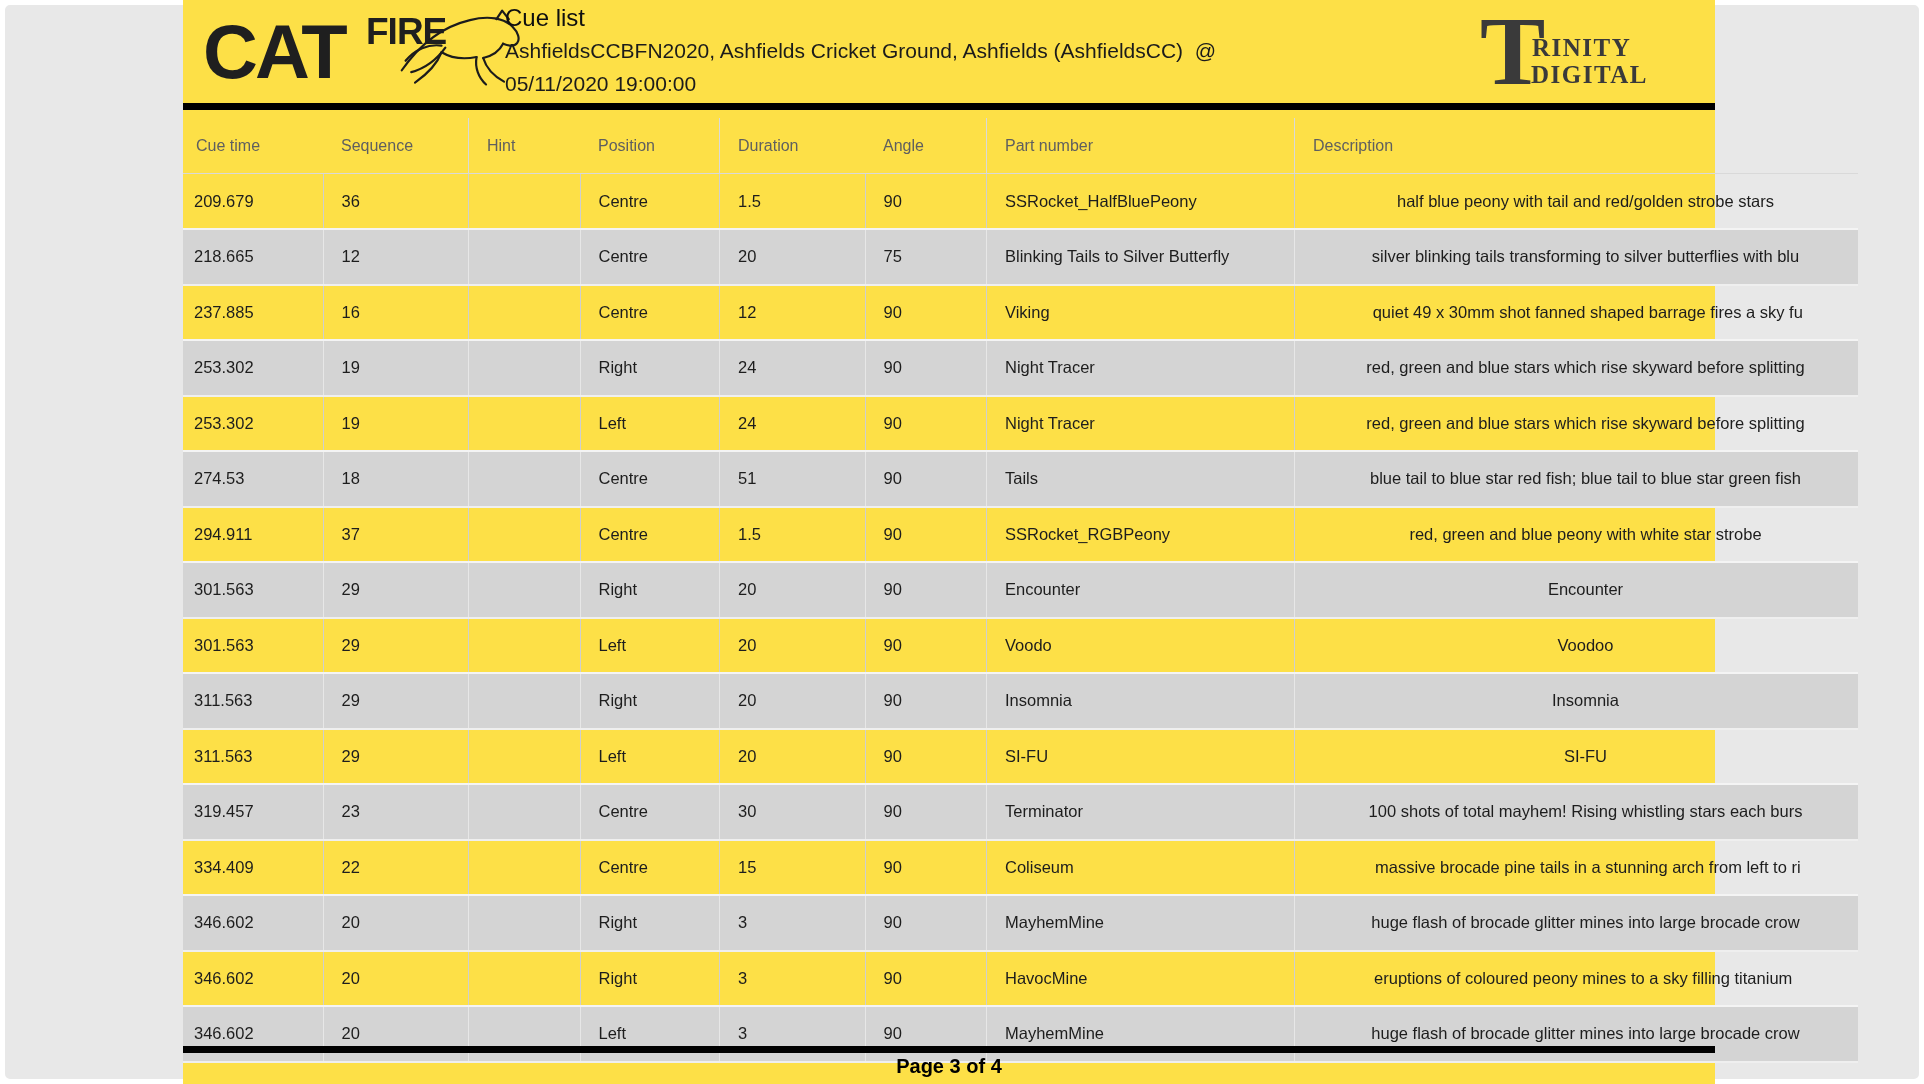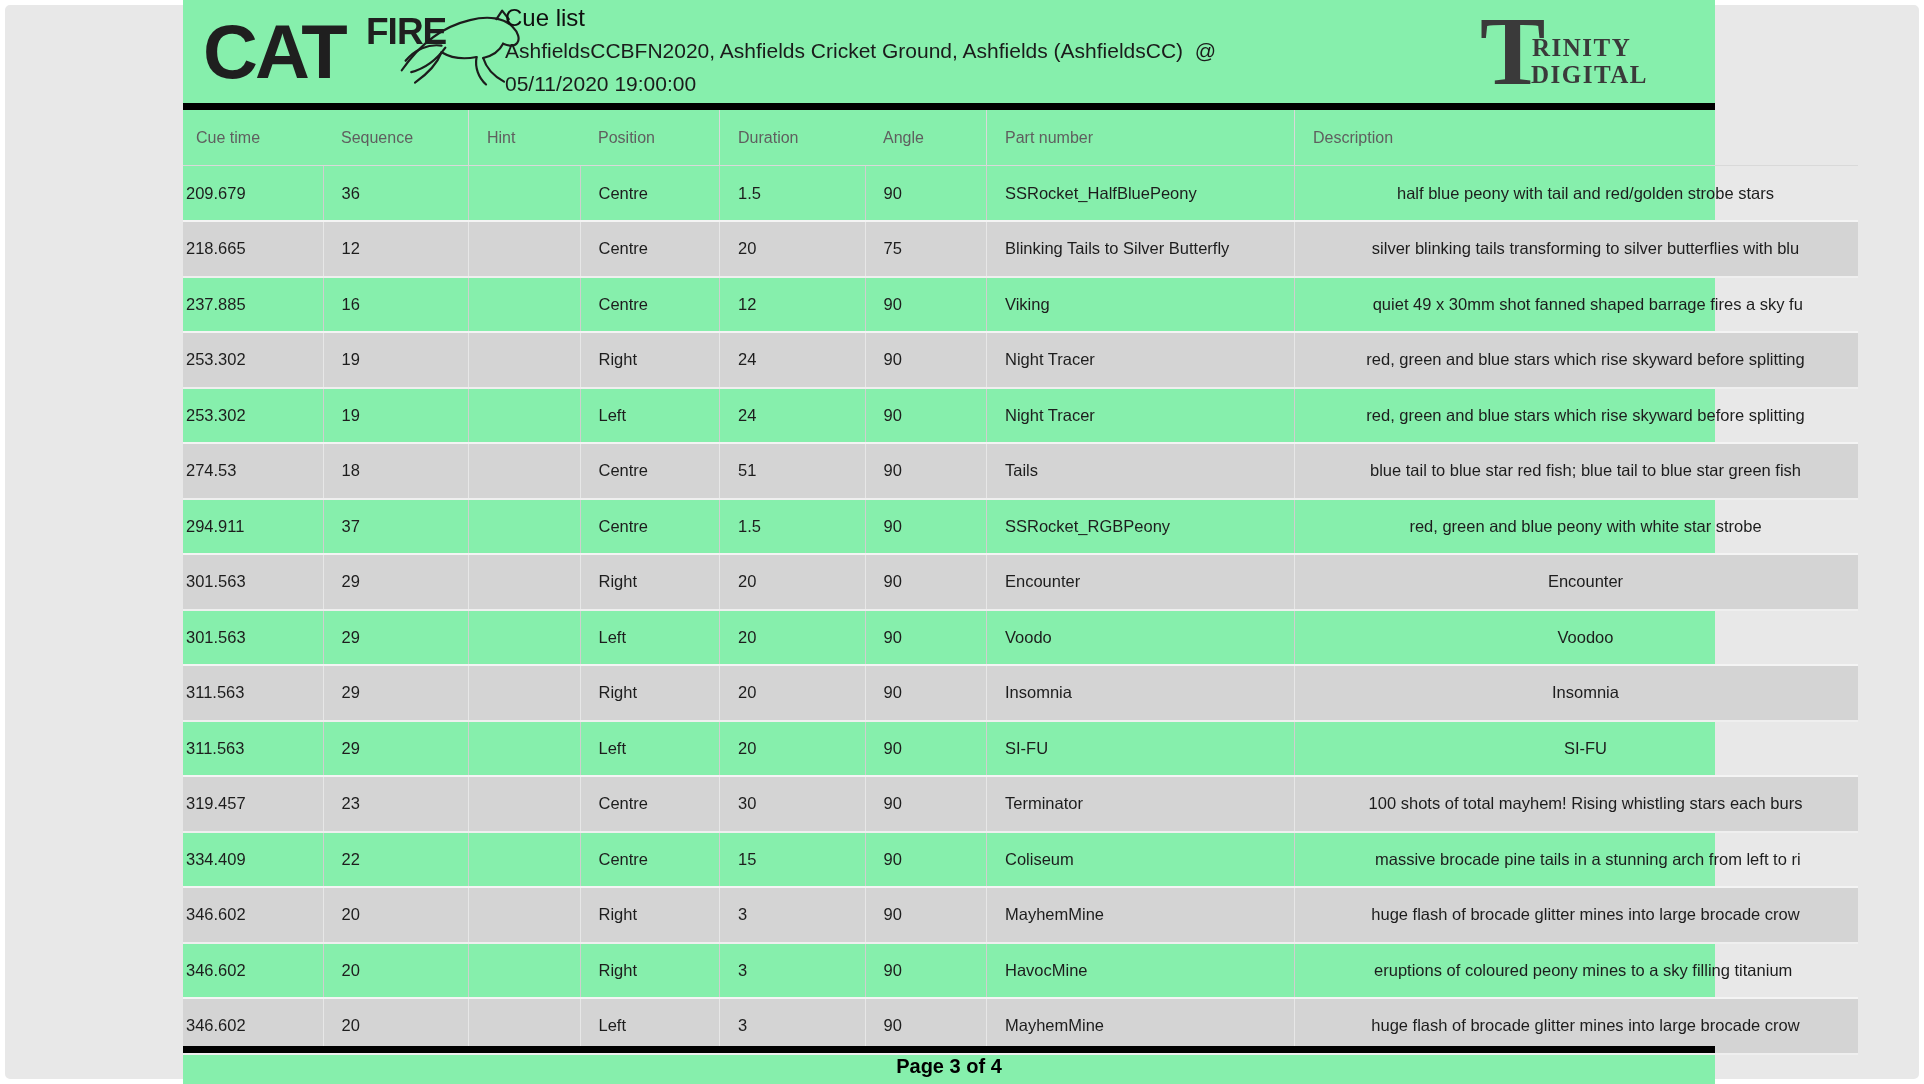--- a/index.html
+++ b/index.html
@@ -6,21 +6,21 @@
   body{
     width:1924px;height:1084px;position:relative;overflow:hidden;
     background:#ffffff;font-family:"Liberation Sans",sans-serif;
   }
   .canvas-bg{
     position:absolute;inset:0;background:#e8e8e8;
     border:5px solid #ffffff;border-radius:10px;box-sizing:border-box;
   }
   .page{
     position:absolute;left:183px;top:0;width:1532px;height:1084px;
-    background:#86efac;
+    background:#fde047;
   }
   
   .report-header{position:absolute;left:0;top:0;width:1532px;height:103px;}
   .brand{position:absolute;left:20px;top:4px;width:350px;height:96px;color:#1f1f1f;}
   .brand-cat{position:absolute;left:0;top:10px;font-size:76px;font-weight:bold;letter-spacing:-3px;line-height:1;}
   .brand-fire{position:absolute;left:163px;top:9px;font-size:37px;font-weight:bold;letter-spacing:-1px;line-height:1;}
   .cat-svg{position:absolute;left:195px;top:2px;width:142px;height:84px;}
   .cat-svg path{fill:none;stroke:#1c1c1c;stroke-width:2.3;stroke-linecap:round;stroke-linejoin:round;}
   .titleblock{position:absolute;left:322px;top:2px;width:900px;}
   .title{font-size:24px;font-weight:normal;color:#0f0f0f;line-height:32px;}
@@ -28,39 +28,39 @@
   .vendor{position:absolute;left:1297px;top:10px;width:230px;height:88px;color:#3a3a3a;font-family:"Liberation Serif",serif;}
   .vendor-t{position:absolute;left:0;top:-8px;font-size:98px;font-weight:bold;line-height:1;}
   .vendor-w1{position:absolute;left:52px;top:24px;font-size:25px;font-weight:bold;letter-spacing:1.5px;}
   .vendor-w2{position:absolute;left:51px;top:51px;font-size:25px;font-weight:bold;letter-spacing:1.5px;}
   
   .bar{position:absolute;left:0;width:1532px;height:7px;background:#000000;}
   .bar-top{top:103px;}
   .bar-bottom{top:1046px;z-index:3;}
   
   .cue-table{
-    position:absolute;left:0;top:110px;width:1532px;
+    position:absolute;left:0;top:118px;width:1532px;
     border-collapse:collapse;table-layout:fixed;
   }
   .cue-table thead th{
     height:55px;font-size:16px;font-weight:normal;color:#5f5f5f;
     text-align:left;vertical-align:middle;padding:0 0 0 18px;
     border-bottom:1px solid #d9d9d9;white-space:pre;overflow:hidden;
   }
   .cue-table thead th.col0{padding-left:13px;}
   .cue-table thead th.col2,
   .cue-table thead th.col4,
   .cue-table thead th.col6,
   .cue-table thead th.col7{border-left:1px solid #d9d9d9;}
   .cue-table td{
     height:55.5px;font-size:16.5px;color:#1d1d1d;vertical-align:middle;
     padding:0 0 0 18px;white-space:pre;overflow:hidden;
     border-bottom:2px solid #f4f4f4;box-sizing:border-box;
   }
-  .cue-table td.col0{padding-left:3px;}
+  .cue-table td.col0{padding-left:11px;}
   .cue-table td.col1,.cue-table td.col2,.cue-table td.col3,.cue-table td.col4,
   .cue-table td.col5,.cue-table td.col6,.cue-table td.col7{border-left:1px solid #cfcfcf;}
   .cue-table tbody tr:nth-child(even) td{
     background:#d4d4d4;border-left-color:#e7e7e7;border-bottom-color:#efefef;
   }
   .col0{width:127px;} .col1{width:127px;margin-top:12px;} .col2{width:93px;} .col3{width:121px;}
   .col4{width:127px;} .col5{width:103px;} .col6{width:289px;} .col7{width:545px;padding-right:0;text-align:center;}
   
   .page-num{
     position:absolute;left:0;top:1055px;width:1532px;text-align:center;

